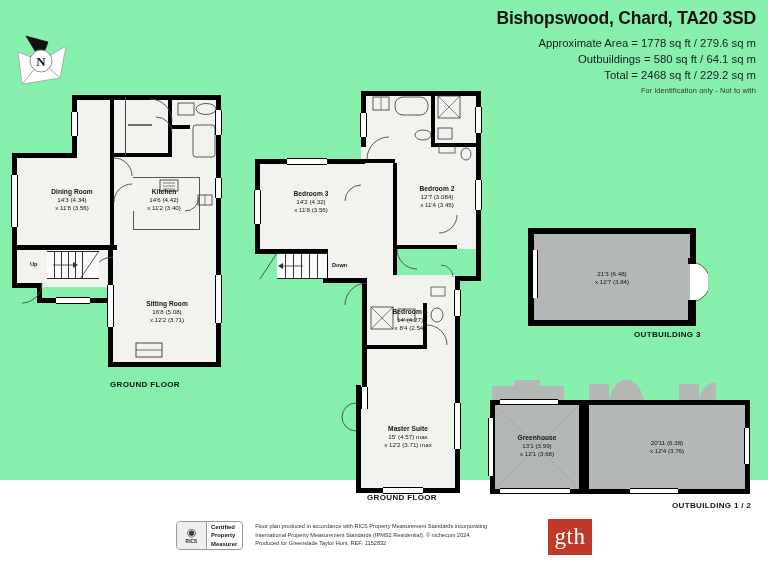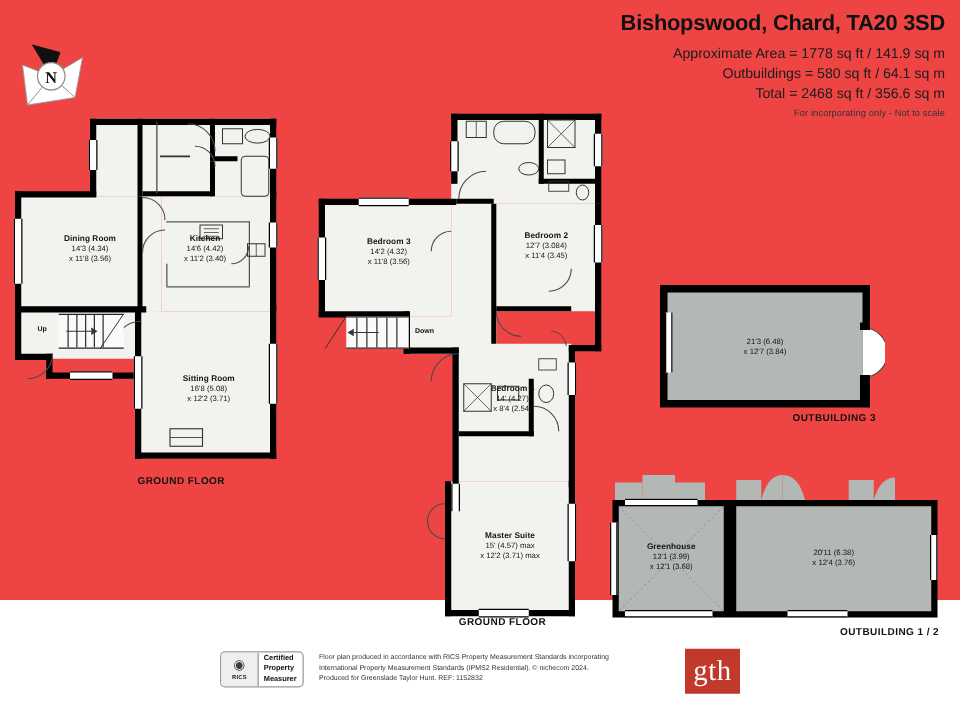--- a/index.html
+++ b/index.html
@@ -2,21 +2,21 @@
 <html><head>
 <meta charset="utf-8">
 <style>
   * { box-sizing: border-box; margin: 0; padding: 0; }
   html, body {
     width: 768px; height: 576px;
     background: #ffffff;
     font-family: "Liberation Sans", sans-serif;
     overflow: hidden;
   }
-  #page { position: relative; width: 768px; height: 480px; background: #ef4444; }
+  #page { position: relative; width: 768px; height: 480px; background: #86efac; }
 
   
   .header { position: absolute; right: 12px; top: 8px; text-align: right; }
   .title {
     font-size: 17.5px; font-weight: bold; color: #111;
     letter-spacing: -0.2px; line-height: 1.25;
   }
   .areaLine { font-size: 11.3px; color: #1b1b1b; line-height: 1.42; }
   .notice { font-size: 7.4px; color: #333; margin-top: 3px; letter-spacing: .1px; }
 
@@ -66,24 +66,24 @@
          font-size: 23px; display: flex; align-items: center; justify-content: center;
          letter-spacing: .5px; }
 </style>
 </head>
 <body>
 
 <div id="page">
 
   <div class="header">
     <div class="title">Bishopswood, Chard, TA20 3SD</div>
-    <div class="areaLine" style="margin-top:5px">Approximate Area = 1778 sq ft / 141.9 sq m</div>
+    <div class="areaLine" style="margin-top:5px">Approximate Area = 1778 sq ft / 279.6 sq m</div>
     <div class="areaLine">Outbuildings = 580 sq ft / 64.1 sq m</div>
-    <div class="areaLine">Total = 2468 sq ft / 356.6 sq m</div>
-    <div class="notice">For incorporating only - Not to scale</div>
+    <div class="areaLine">Total = 2468 sq ft / 229.2 sq m</div>
+    <div class="notice">For identification only - Not to with</div>
   </div>
 
   <div class="compass">
     <svg width="66" height="66" viewBox="0 0 66 66">
       <g stroke="#9a9a9a" stroke-width="0.7" fill="#ffffff">
         <polygon points="33,33 58,18 52,50"></polygon>
         <polygon points="33,33 52,50 14,56"></polygon>
         <polygon points="33,33 14,56 10,24"></polygon>
       </g>
       <polygon points="33,33 18,8 40,14" fill="#111" stroke="#111" stroke-width="0.7"></polygon>

